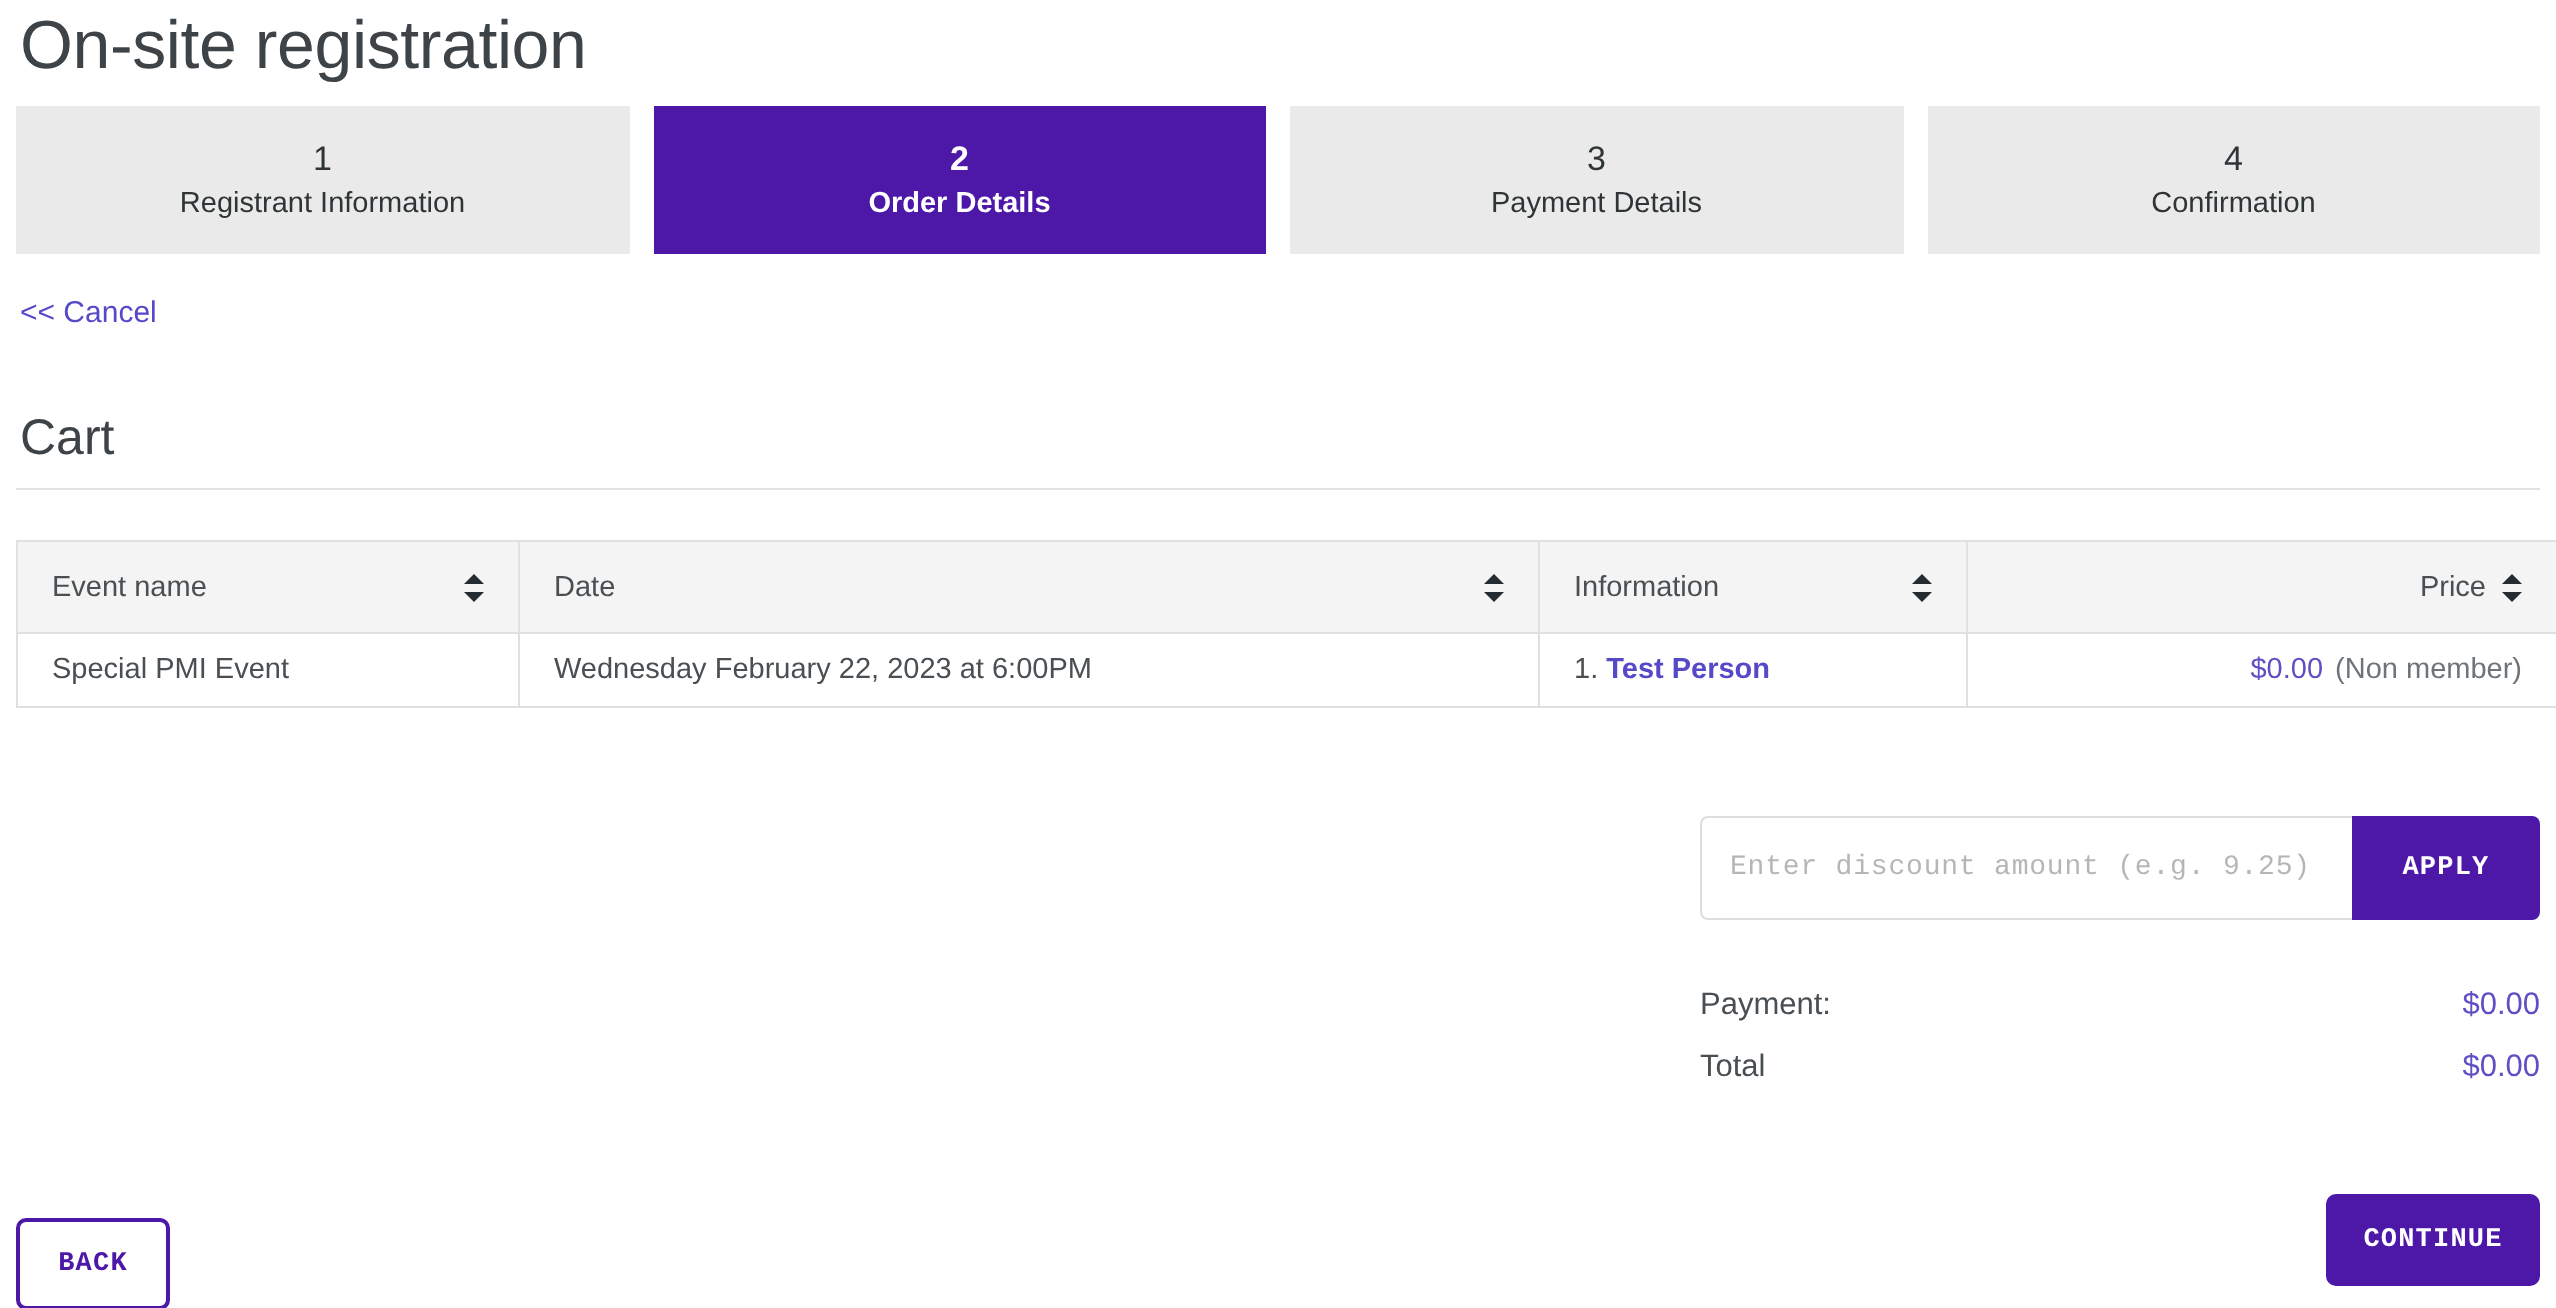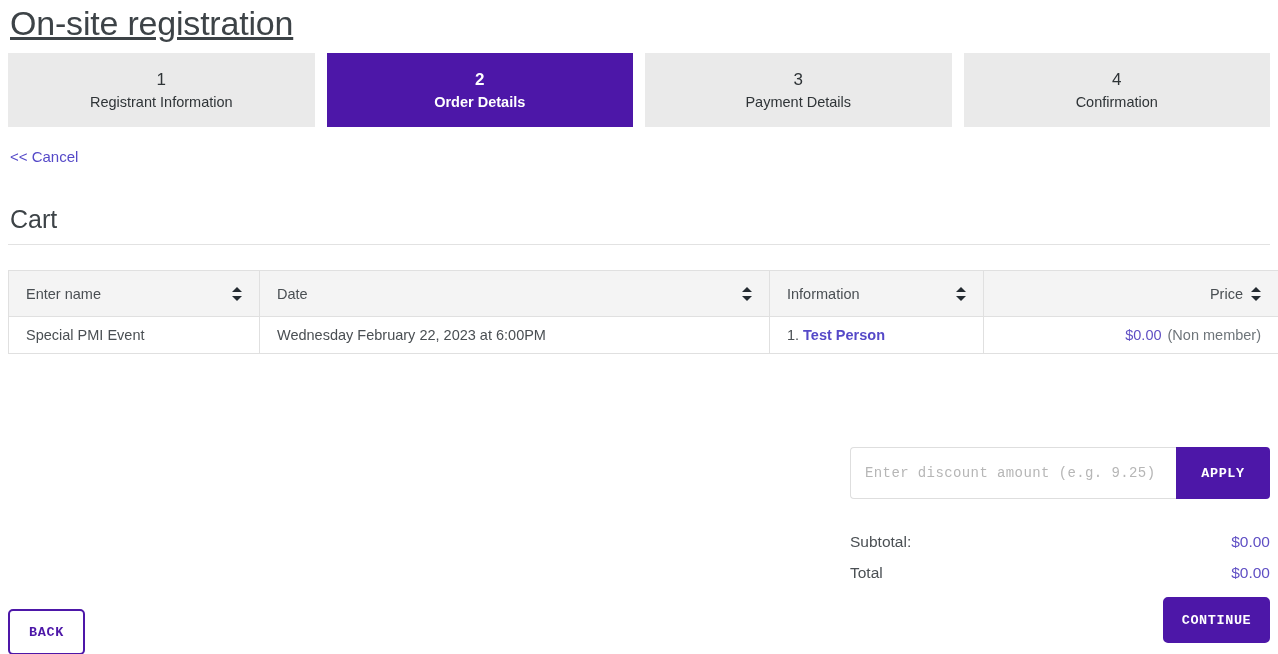--- a/index.html
+++ b/index.html
@@ -25,21 +25,20 @@
   
   .page-title {
     font-size: 34px;
     font-weight: 400;
     color: #3d4347;
     letter-spacing: -0.2px;
     margin: 0;
     padding: 2px 0 0 2px;
     line-height: 42px;
     white-space: nowrap;
-    text-decoration: underline;
   }
 
   
   .steps {
     display: flex;
     gap: 12px;
     margin-top: 9px;
     height: 74px;
   }
   .step {
@@ -185,21 +184,20 @@
     cursor: pointer;
     margin-left: 4px;
   }
 
   
   .summary {
     position: absolute;
     right: 8px;
     top: 408px;
     width: 420px;
-    margin-top: 39px;
   }
   .discount-row {
     display: flex;
     height: 52px;
   }
   .discount-input {
     flex: 1 1 auto;
     border: 1px solid #dedede;
     border-right: none;
     border-radius: 4px 0 0 4px;
@@ -307,21 +305,21 @@
   <a class="cancel-link" href="#">&lt;&lt; Cancel</a>
 
   <h2 class="cart-heading">Cart</h2>
   <hr class="cart-rule">
 
   <table class="cart-table">
     <thead>
       <tr>
         <th class="col-event">
           <span class="th-inner">
-            <span class="th-text">Enter name</span>
+            <span class="th-text">Event name</span>
             <span class="sort-icon"></span>
           </span>
         </th>
         <th class="col-date">
           <span class="th-inner">
             <span class="th-text">Date</span>
             <span class="sort-icon"></span>
           </span>
         </th>
         <th class="col-part">
@@ -353,21 +351,21 @@
   </table>
 
   <div class="summary">
     <div class="discount-row">
       <input class="discount-input" type="text" placeholder="Enter discount amount (e.g. 9.25)" style="">
       <button class="apply-button">APPLY</button>
     </div>
 
     <div class="totals">
       <div class="total-line">
-        <span>Subtotal:</span>
+        <span>Payment:</span>
         <span class="total-value">$0.00</span>
       </div>
       <div class="total-line">
         <span>Total</span>
         <span class="total-value">$0.00</span>
       </div>
     </div>
   </div>
 
   <div class="footer-nav">

